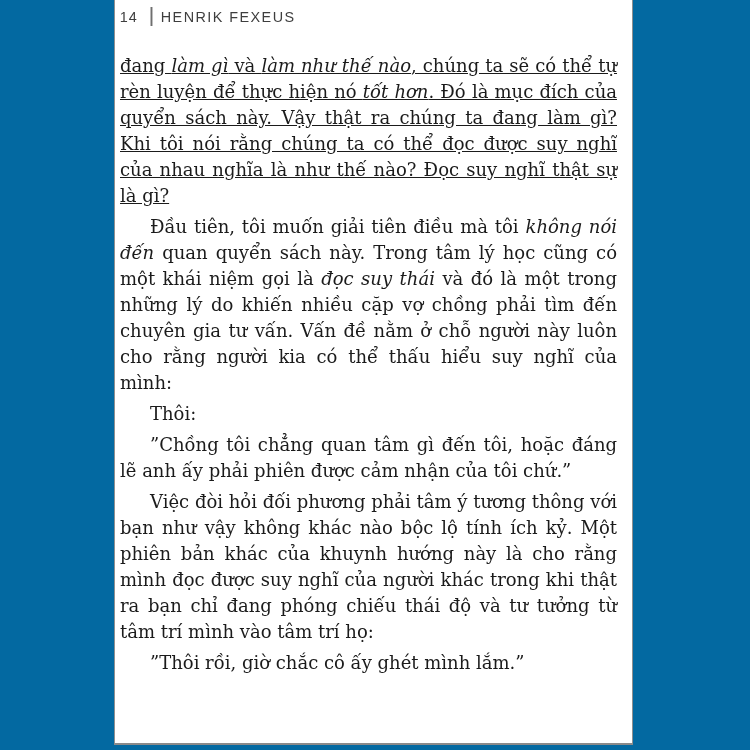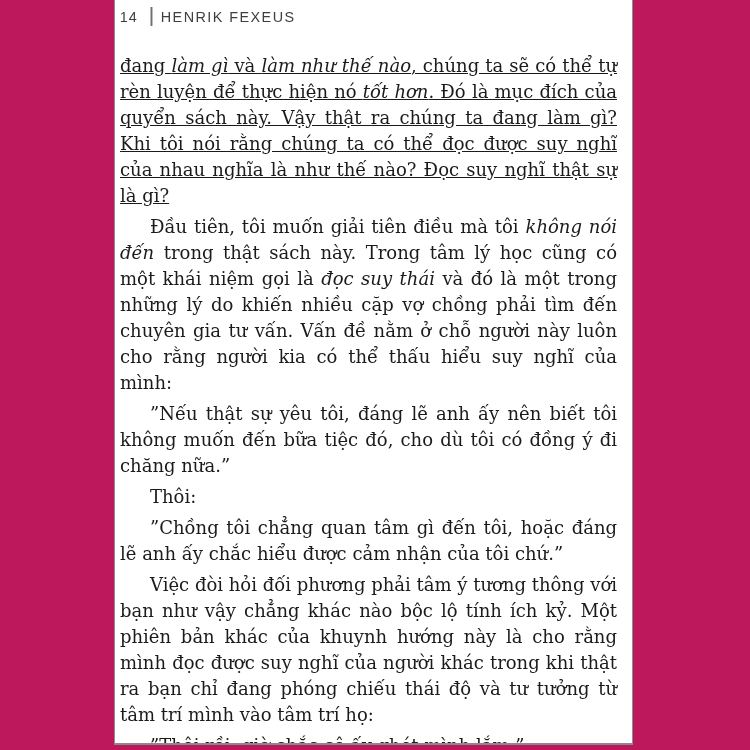--- a/index.html
+++ b/index.html
@@ -8,21 +8,21 @@
     background: #ffffff;
     width: 750px;
     height: 750px;
     overflow: hidden;
     font-family: "DejaVu Serif", serif;
   }
   .canvas {
     position: relative;
     width: 750px;
     height: 750px;
-    background: #be185d;
+    background: #0369a1;
   }
   .page {
     position: absolute;
     left: 114px;
     top: -4px;
     width: 519px;
     height: 749px;
     background: #ffffff;
     border-left: 1px solid #8f8f8f;
     border-right: 1px solid #8f8f8f;
@@ -81,22 +81,21 @@
   <div class="page">
 
     <div class="page-header">
       <span class="page-number">14</span>
       <span class="header-divider"></span>
       <span class="author-name">HENRIK FEXEUS</span>
     </div>
 
     <div class="body-text" id="body-text">
         <p class="no-indent"><span>đang </span><em>làm gì</em><span> và </span><em>làm như thế nào</em><span>, chúng ta sẽ có thể tự rèn luyện để thực hiện nó </span><em>tốt hơn</em><span>. Đó là mục đích của quyển sách này. Vậy thật ra chúng ta đang làm gì? Khi tôi nói rằng chúng ta có thể đọc được suy nghĩ của nhau nghĩa là như thế nào? Đọc suy nghĩ thật sự là gì?</span></p>
-        <p><span>Đầu tiên, tôi muốn giải tiên điều mà tôi </span><em>không nói đến</em><span> trong thật sách này. Trong tâm lý học cũng có một khái niệm gọi là </span><em>đọc suy thái</em><span> và đó là một trong những lý do khiến nhiều cặp vợ chồng phải tìm đến chuyên gia tư vấn. Vấn đề nằm ở chỗ người này luôn cho rằng người kia có thể thấu hiểu suy nghĩ của mình:</span></p>
-        <p><span>”Nếu thật sự yêu tôi, đáng lẽ anh ấy nên biết tôi không muốn đến bữa tiệc đó, cho dù tôi có đồng ý đi chăng nữa.”</span></p>
+        <p><span>Đầu tiên, tôi muốn giải tiên điều mà tôi </span><em>không nói đến</em><span> quan quyển sách này. Trong tâm lý học cũng có một khái niệm gọi là </span><em>đọc suy thái</em><span> và đó là một trong những lý do khiến nhiều cặp vợ chồng phải tìm đến chuyên gia tư vấn. Vấn đề nằm ở chỗ người này luôn cho rằng người kia có thể thấu hiểu suy nghĩ của mình:</span></p>
         <p><span>Thôi:</span></p>
-        <p><span>”Chồng tôi chẳng quan tâm gì đến tôi, hoặc đáng lẽ anh ấy chắc hiểu được cảm nhận của tôi chứ.”</span></p>
-        <p><span>Việc đòi hỏi đối phương phải tâm ý tương thông với bạn như vậy chẳng khác nào bộc lộ tính ích kỷ. Một phiên bản khác của khuynh hướng này là cho rằng mình đọc được suy nghĩ của người khác trong khi thật ra bạn chỉ đang phóng chiếu thái độ và tư tưởng từ tâm trí mình vào tâm trí họ:</span></p>
+        <p><span>”Chồng tôi chẳng quan tâm gì đến tôi, hoặc đáng lẽ anh ấy phải phiên được cảm nhận của tôi chứ.”</span></p>
+        <p><span>Việc đòi hỏi đối phương phải tâm ý tương thông với bạn như vậy không khác nào bộc lộ tính ích kỷ. Một phiên bản khác của khuynh hướng này là cho rằng mình đọc được suy nghĩ của người khác trong khi thật ra bạn chỉ đang phóng chiếu thái độ và tư tưởng từ tâm trí mình vào tâm trí họ:</span></p>
         <p><span>”Thôi rồi, giờ chắc cô ấy ghét mình lắm.”</span></p>
       </div>
 
   </div>
 </div>
 
 </body></html>

